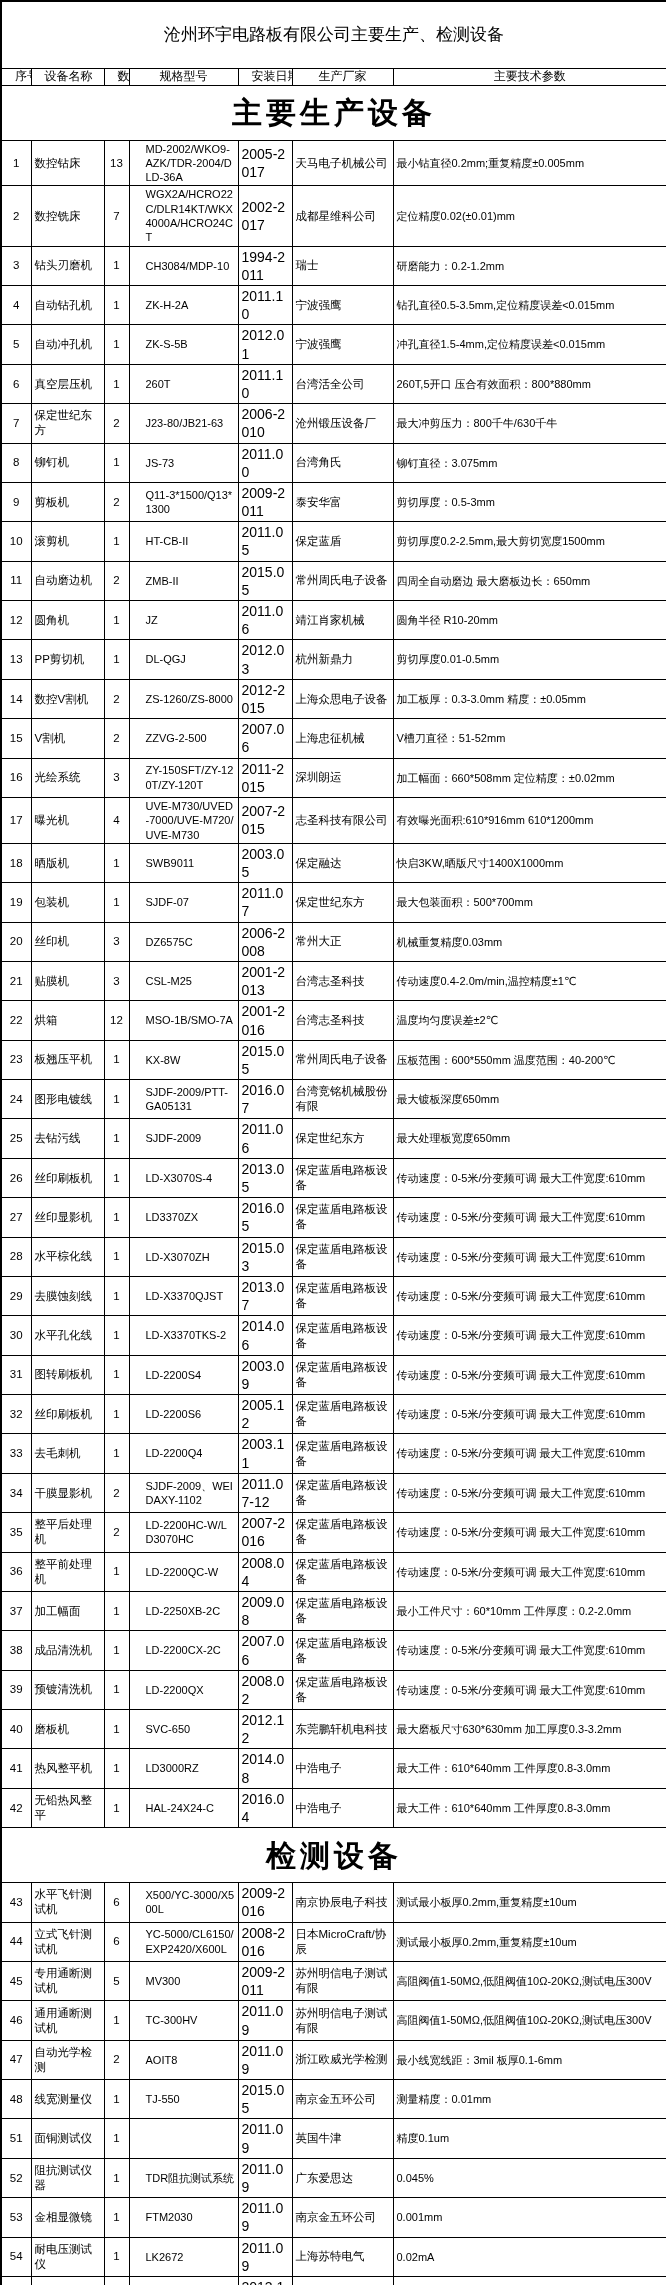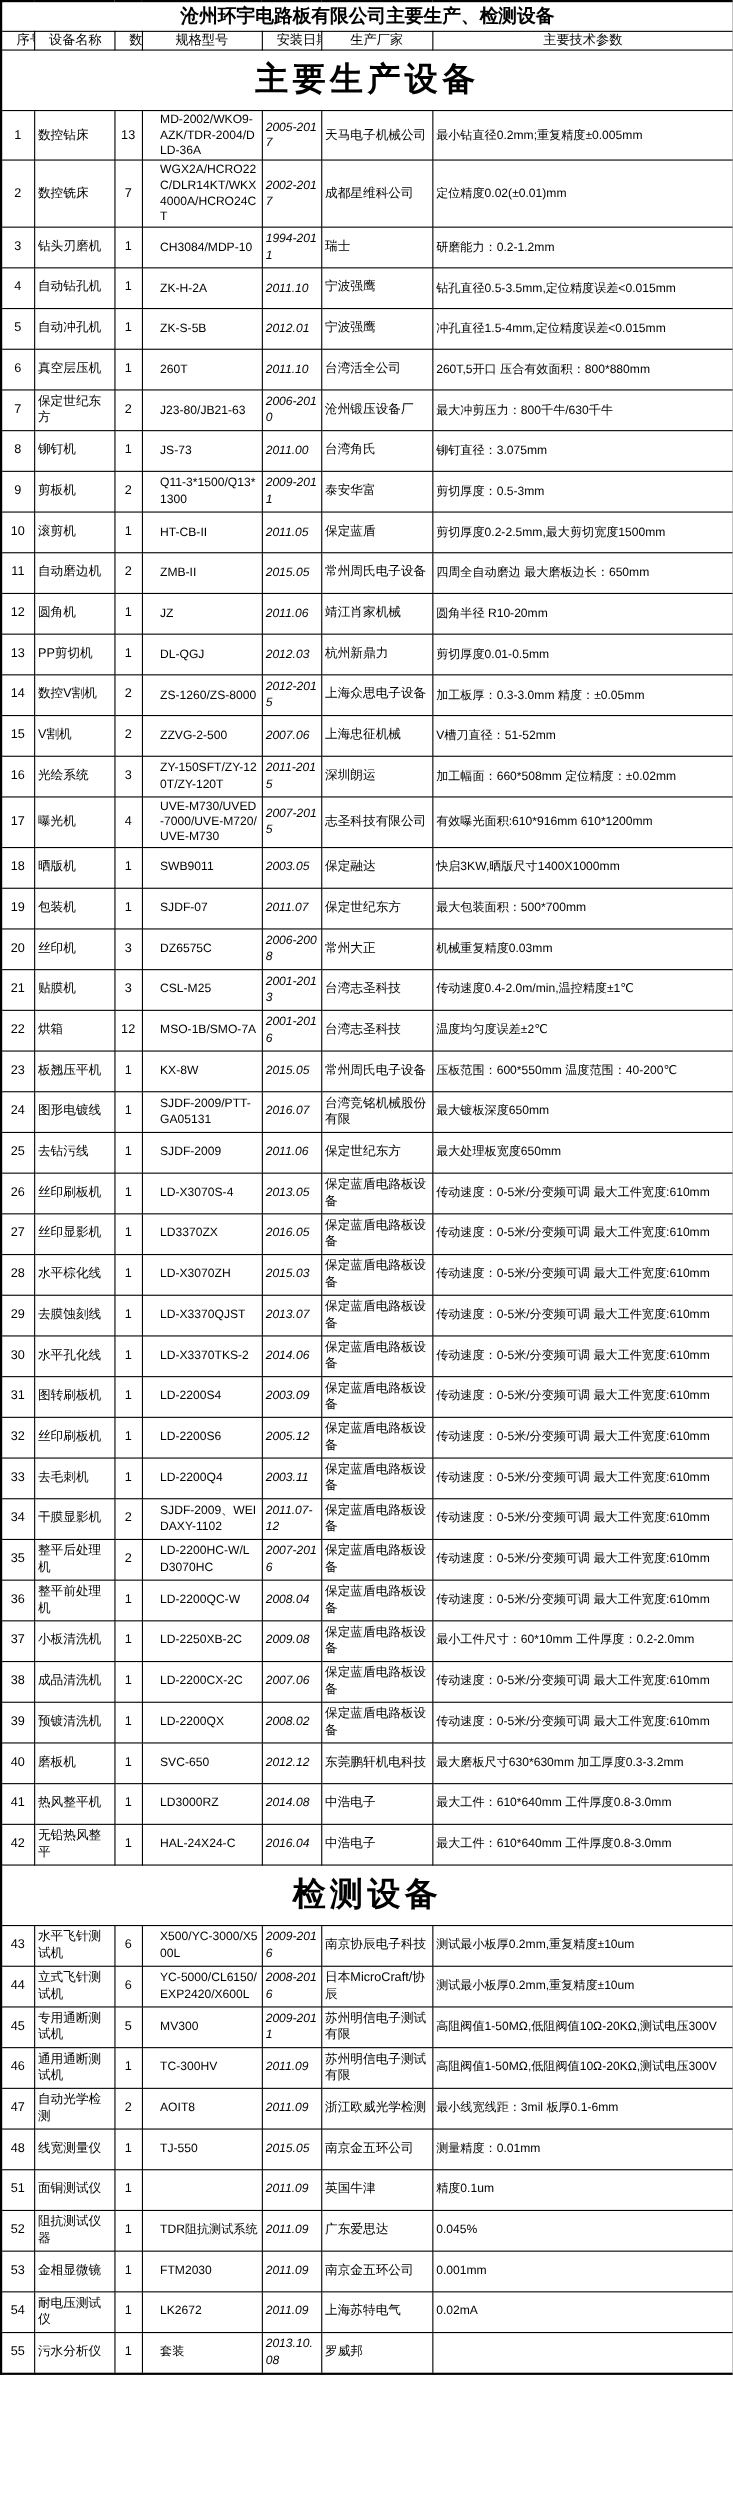--- a/index.html
+++ b/index.html
@@ -23,45 +23,45 @@
     padding: 1px 3px;
     font-size: 11.5px;
     line-height: 1.3;
     vertical-align: middle;
     word-break: break-all;
     overflow: hidden;
     font-weight: normal;
   }
   .title-cell {
     font-size: 17px;
-    font-weight: bold;
+    font-weight: normal;
     text-align: center;
     height: 26px;
-    padding: 0;
+    padding: 20px;
     word-break: keep-all;
   }
   .colhead-cell {
     font-size: 12px;
     text-align: center;
     height: 15px;
     padding: 0 13px;
     word-break: keep-all;
   }
   .section-cell {
     font-size: 30px;
     font-weight: bold;
     text-align: center;
     height: 52px;
     letter-spacing: 4px;
     word-break: keep-all;
   }
   td.c-no    { text-align: center; }
   td.c-qty   { text-align: center; }
   td.c-model { font-size: 11px; padding-left: 16px; }
-  td.c-date  { font-size: 11px; font-style: italic; }
+  td.c-date  { font-size: 14px; }
   td.c-params{ font-size: 11px; }
   tbody td { height: 34px; }
 </style>
 </head>
 <body>
 
 <div class="page">
   <table>
     <colgroup>
       <col style="width:30px">
@@ -409,21 +409,21 @@
           <td class="c-no">36</td>
           <td class="c-name">整平前处理机</td>
           <td class="c-qty">1</td>
           <td class="c-model">LD-2200QC-W</td>
           <td class="c-date">2008.04</td>
           <td class="c-maker">保定蓝盾电路板设备</td>
           <td class="c-params">传动速度：0-5米/分变频可调 最大工件宽度:610mm</td>
         </tr>
         <tr>
           <td class="c-no">37</td>
-          <td class="c-name">小板清洗机</td>
+          <td class="c-name">加工幅面</td>
           <td class="c-qty">1</td>
           <td class="c-model">LD-2250XB-2C</td>
           <td class="c-date">2009.08</td>
           <td class="c-maker">保定蓝盾电路板设备</td>
           <td class="c-params">最小工件尺寸：60*10mm  工件厚度：0.2-2.0mm</td>
         </tr>
         <tr>
           <td class="c-no">38</td>
           <td class="c-name">成品清洗机</td>
           <td class="c-qty">1</td>

